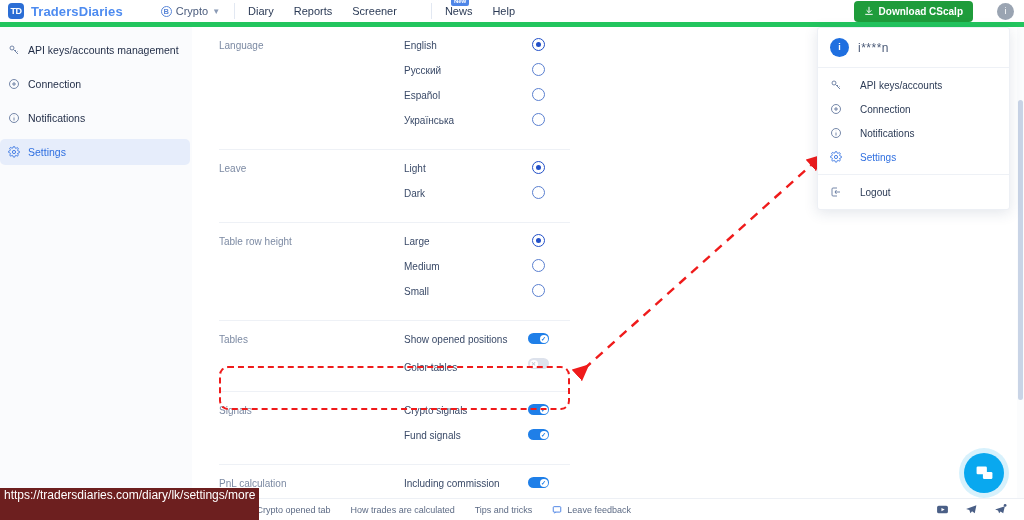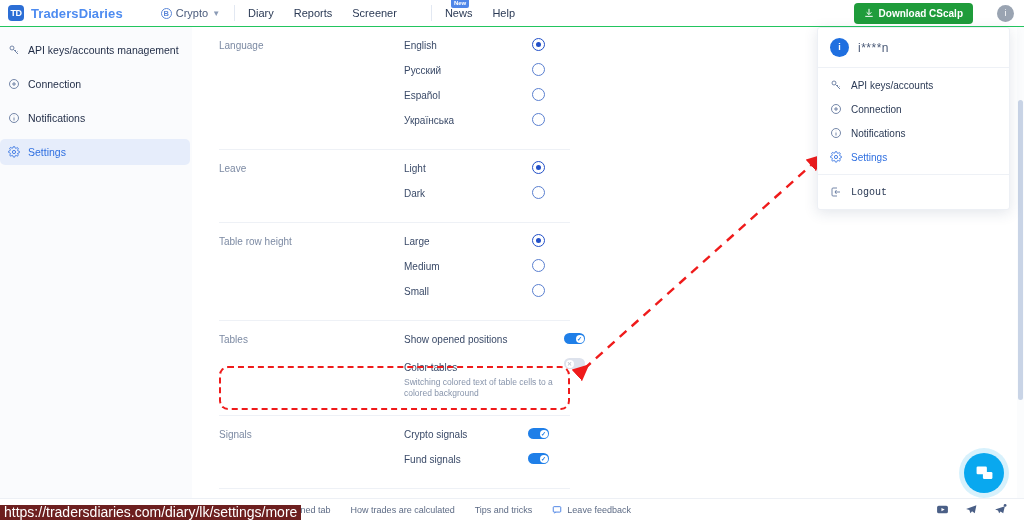--- a/index.html
+++ b/index.html
@@ -7,21 +7,21 @@
     width: 1024px; height: 520px;
     font-family: "Liberation Sans", sans-serif;
     background: #ffffff;
     overflow: hidden;
   }
   #root { position: relative; width: 1024px; height: 520px; background: #fff; }
 
   
   .header {
     position: absolute; top: 0; left: 0; width: 1024px; height: 27px;
-    background: #ffffff; border-bottom: 1px solid #22c55e;
+    background: #ffffff; border-bottom: 5px solid #22c55e;
     display: flex; align-items: center; z-index: 40;
   }
   .logo-wrap { display: flex; align-items: center; margin-left: 8px; }
   .logo-mark {
     width: 16px; height: 16px; border-radius: 4px; background: #2c6ed5;
     color: #fff; font-size: 9px; font-weight: bold; line-height: 16px;
     text-align: center; letter-spacing: -0.5px;
   }
   .logo-text { margin-left: 7px; font-size: 13px; color: #4d8bf0; font-weight: 600; letter-spacing: .1px;}
   .crypto-sel { display:flex; align-items:center; gap:4px; margin-left: 38px; color: #4a5b7c; font-size: 11px; }
@@ -105,23 +105,23 @@
     background: #fff; border: 1px solid #edf0f5;
     box-shadow: 0 3px 14px rgba(40,60,100,.13); border-radius: 3px; z-index: 60;
   }
   .dd-user { display: flex; align-items: center; gap: 9px; padding: 10px 12px; border-bottom: 1px solid #eef1f6; }
   .dd-avatar {
     width: 19px; height: 19px; border-radius: 50%; background: #1f6fe0; color: #fff;
     font-size: 9px; line-height: 19px; text-align: center; font-weight: bold;
   }
   .dd-name { font-size: 12px; color: #4b5b78; letter-spacing: .5px; }
   .dd-group { padding: 5px 0; border-bottom: 1px solid #eef1f6; }
-  .dd-group.last { border-bottom: none; font-family: Liberation Mono, monospace; }
+  .dd-group.last { border-bottom: none; }
   .dd-item {
-    display: flex; align-items: center; gap: 9px; padding: 6px 12px;
+    display: flex; align-items: center; gap: 18px; padding: 6px 12px;
     font-size: 10px; color: #2b3a55; cursor: pointer;
   }
   .dd-item.active { color: #2f6fe0; }
   .dd-ic { width: 12px; height: 12px; flex: 0 0 12px; color: #5d7299; }
   .dd-item.active .dd-ic { color: #2f6fe0; }
 
   
   .anno-box {
     position: absolute; left: 219px; top: 366px; width: 351px; height: 44px;
     border: 2.5px dashed #ef1b1b; border-radius: 9px; z-index: 55; pointer-events: none;
@@ -142,22 +142,22 @@
     display: flex; align-items: center; z-index: 30;
   }
   .foot-nav { display: flex; align-items: center; gap: 20px; margin-left: 164px; }
   .foot-nav span { font-size: 9px; color: #5d6b85; cursor: pointer; white-space: nowrap; }
   .foot-fb { display: flex; align-items: center; gap: 5px; color: #2f6fe0 !important; }
   .foot-social { margin-left: auto; display: flex; align-items: center; gap: 16px; margin-right: 17px; }
   .soc { width: 13px; height: 13px; color: #4a5f86; cursor: pointer; }
 
   
   .statusbar {
-    position: absolute; left: 0; bottom: 0; height: 15px; background: #6d1f1f;
-    color: #fff; font-size: 14px; line-height: 15px; padding: 0 4px; z-index: 70;
+    position: absolute; left: 0; bottom: 0; height: 32px; background: #6d1f1f;
+    color: #fff; font-size: 12px; line-height: 15px; padding: 0 4px; z-index: 70;
     white-space: nowrap; font-family: "Liberation Sans", sans-serif;
   }
 
   
   .scrollbar {
     position: absolute; right: 1px; top: 100px; width: 5px; height: 300px;
     background: #c9d4e6; border-radius: 3px; z-index: 35; cursor: pointer;
   }
   .scroll-track { position: absolute; right: 0; top: 27px; width: 7px; height: 471px; background: #fbfcfd; z-index: 34;}
   .panel-topline { position:absolute; left: 219px; top: 27px; width: 351px; height: 1px; background:#eef1f6; }
@@ -306,21 +306,20 @@
       <div class="sec-body">
         <div class="opt-row">
           <span class="opt-label">Show opened positions</span>
           <span class="toggle on">
             <span class="knob">✓</span>
           </span>
         </div>
         <div class="opt-row tall">
           <span>
             <span class="opt-label">Color tables</span>
-            <span class="opt-sub" style="display:block">Switching colored text of table cells to a colored background</span>
           </span>
           <span class="toggle">
             <span class="knob">✕</span>
           </span>
         </div>
       </div>
     </div>
 
     <div class="sec">
       <div class="sec-title">Signals</div>

